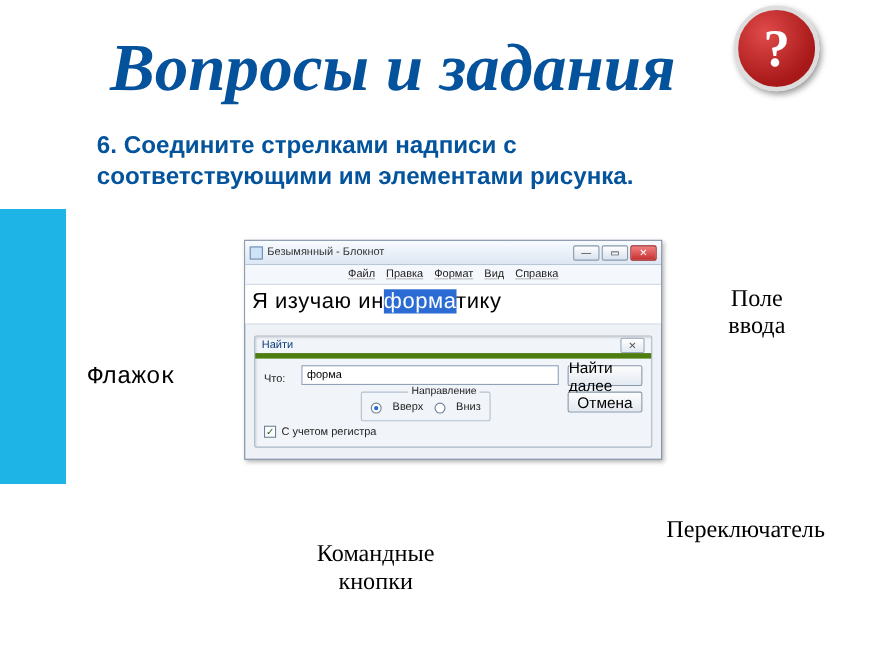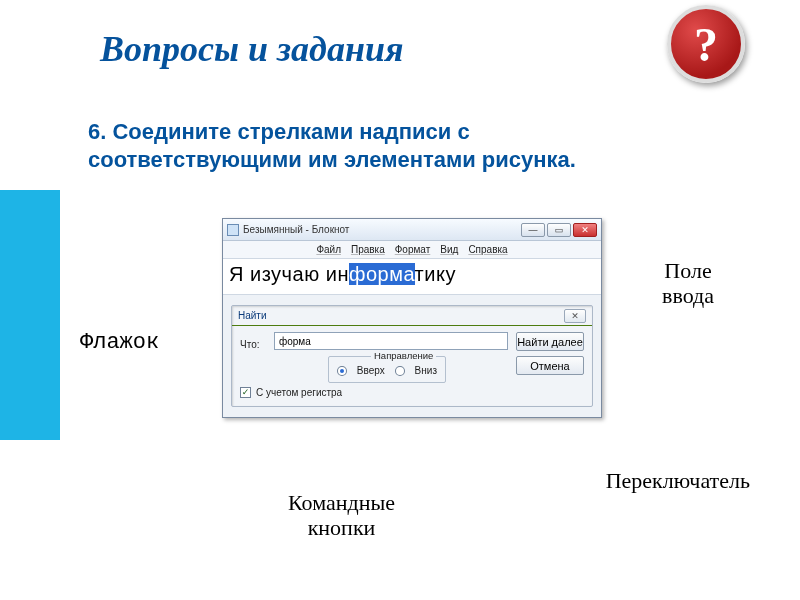--- a/index.html
+++ b/index.html
@@ -1,20 +1,20 @@
 <!DOCTYPE html>
 <html><head>
 <meta charset="utf-8">
 <style>
   * { box-sizing: border-box; margin: 0; padding: 0; }
   body { width: 800px; height: 600px; background: #fff; font-family: Georgia, 'Times New Roman', serif; position: relative; overflow: hidden; }
   
   .side-stripe { position: absolute; left: 0; top: 190px; width: 60px; height: 250px; background: #1eb4e6; }
   
-  .title { position: absolute; top: 28px; left: 100px; font-size: 36px; font-weight: bold; font-style: italic; color: #05529c; font-family: Georgia, serif; }
+  .title { position: absolute; top: 28px; left: 100px; font-size: 61px; font-weight: bold; font-style: italic; color: #05529c; font-family: Georgia, serif; }
   
   .help-badge { position: absolute; top: 5px; right: 55px; width: 78px; height: 78px; border-radius: 50%; background: radial-gradient(circle at 35% 30%, #e04a4a, #a81818 70%); border: 4px solid #ddd; box-shadow: 2px 3px 6px rgba(0,0,0,0.4); display:flex; align-items:center; justify-content:center; }
   .help-badge span { color:#fff; font-size:48px; font-weight:bold; font-family: Georgia, serif; }
   
   .instruction { position: absolute; top: 118px; left: 88px; width: 560px; font-size: 22px; font-weight: bold; color: #04539d; line-height: 1.25; font-family: Verdana, Arial, sans-serif; }
   
   .label { position: absolute; font-family: Georgia, 'Times New Roman', serif; font-size: 22px; color: #000; }
   .label.flag { left: 80px; top: 330px; font-family: Liberation Mono, monospace; }
   .label.input-field { right: 86px; top: 258px; text-align: center; line-height: 1.15; }
   .label.switch { right: 50px; top: 428px; margin-top: 40px; }
@@ -27,27 +27,27 @@
   .np-title { font-size: 10px; color:#333; flex:1; }
   .np-winbtns { display:flex; gap:2px; }
   .np-winbtn { width:24px; height:14px; border:1px solid #8a99aa; background:linear-gradient(#fefefe,#d8e2ee); border-radius:2px; display:flex; align-items:center; justify-content:center; font-size:9px; color:#333; }
   .np-winbtn.close { background: linear-gradient(#f08080,#c93030); color:#fff; border-color:#a02020; }
   .np-menubar { height:18px; background:#f4f7fb; border-bottom:1px solid #cfd8e3; display:flex; gap:10px; padding: 0 6px; align-items:center; font-size:10px; color:#222;justify-content:center; }
   .np-menubar span { text-decoration: underline; text-decoration-color: rgba(0,0,0,0.25); }
   .np-content { background:#fff; padding: 4px 6px 8px 6px; min-height: 34px; border-bottom: 1px solid #cfd8e3; font-family: Arial, sans-serif; font-size: 20px; color:#000; letter-spacing:0.5px; }
   .np-content .sel { background:#2a6bd4; color:#fff; }
   
   .find-dialog { margin: 10px 8px 10px 8px; background:#f1f4f8; border:1px solid #acb8c8; border-radius:2px; box-shadow: 1px 1px 2px rgba(0,0,0,0.15) inset; padding-bottom: 8px; }
-  .fd-title { height:20px; display:flex; align-items:center; justify-content:space-between; padding:0 6px; border-bottom:1px solid #4d7c0f; }
+  .fd-title { height:20px; display:flex; align-items:center; justify-content:space-between; padding:0 6px; border-bottom:5px solid #4d7c0f; }
   .fd-title-text { font-size:10px; color:#0a3a7a; }
   .fd-close { width:22px; height:14px; border:1px solid #9aa8ba; background:linear-gradient(#fefefe,#e2e9f1); border-radius:2px; display:flex;align-items:center;justify-content:center;font-size:9px;color:#555; }
   .fd-row { display:flex; align-items:flex-end; padding: 6px 8px 0 8px; gap:6px; }
   .fd-label { font-size:10px; color:#222; width:28px; }
   .fd-input { flex:1; height:18px; border:1px solid #8fa2b8; background:#fff; font-size:10px; padding: 0 4px; }
-  .fd-btn { width:68px; height:19px; border:1px solid #8a99aa; background:linear-gradient(#fdfdfd,#e3e9f1); border-radius:2px; font-size:11px; display:flex;align-items:center;justify-content:center; }
+  .fd-btn { width:68px; height:19px; border:1px solid #8a99aa; background:linear-gradient(#fdfdfd,#e3e9f1); border-radius:2px; font-size:14px; display:flex;align-items:center;justify-content:center; }
   .fd-group { margin: 6px 8px 0 96px; border:1px solid #b4c0cf; border-radius:2px; padding: 4px 8px 6px 8px; width: 118px; position:relative; background:#f1f4f8; }
   .fd-group-title { position:absolute; top:-7px; left:6px; background:#f1f4f8; padding:0 3px; font-size:9.5px; color:#222;margin-left:36px; }
   .fd-radio-row { display:flex; gap:10px; align-items:center; font-size:10px; color:#222; margin-top:4px; }
   .radio { width:10px; height:10px; border:1px solid #6f8096; border-radius:50%; display:inline-flex; align-items:center; justify-content:center; background:#fff; }
   .radio.on::after { content:""; width:4px; height:4px; background:#2a6bd4; border-radius:50%; }
   .fd-check-row { display:flex; align-items:center; gap:5px; font-size:10px; color:#222; padding: 4px 0 0 8px; }
   .chk { width:11px; height:11px; border:1px solid #6f8096; background:#fff; display:inline-flex; align-items:center; justify-content:center; }
   .chk.on::after { content:"✓"; font-size:9px; color:#1a5b1a; line-height:1; }
   .fd-body { display:flex; }
   .fd-left { flex:1; }

